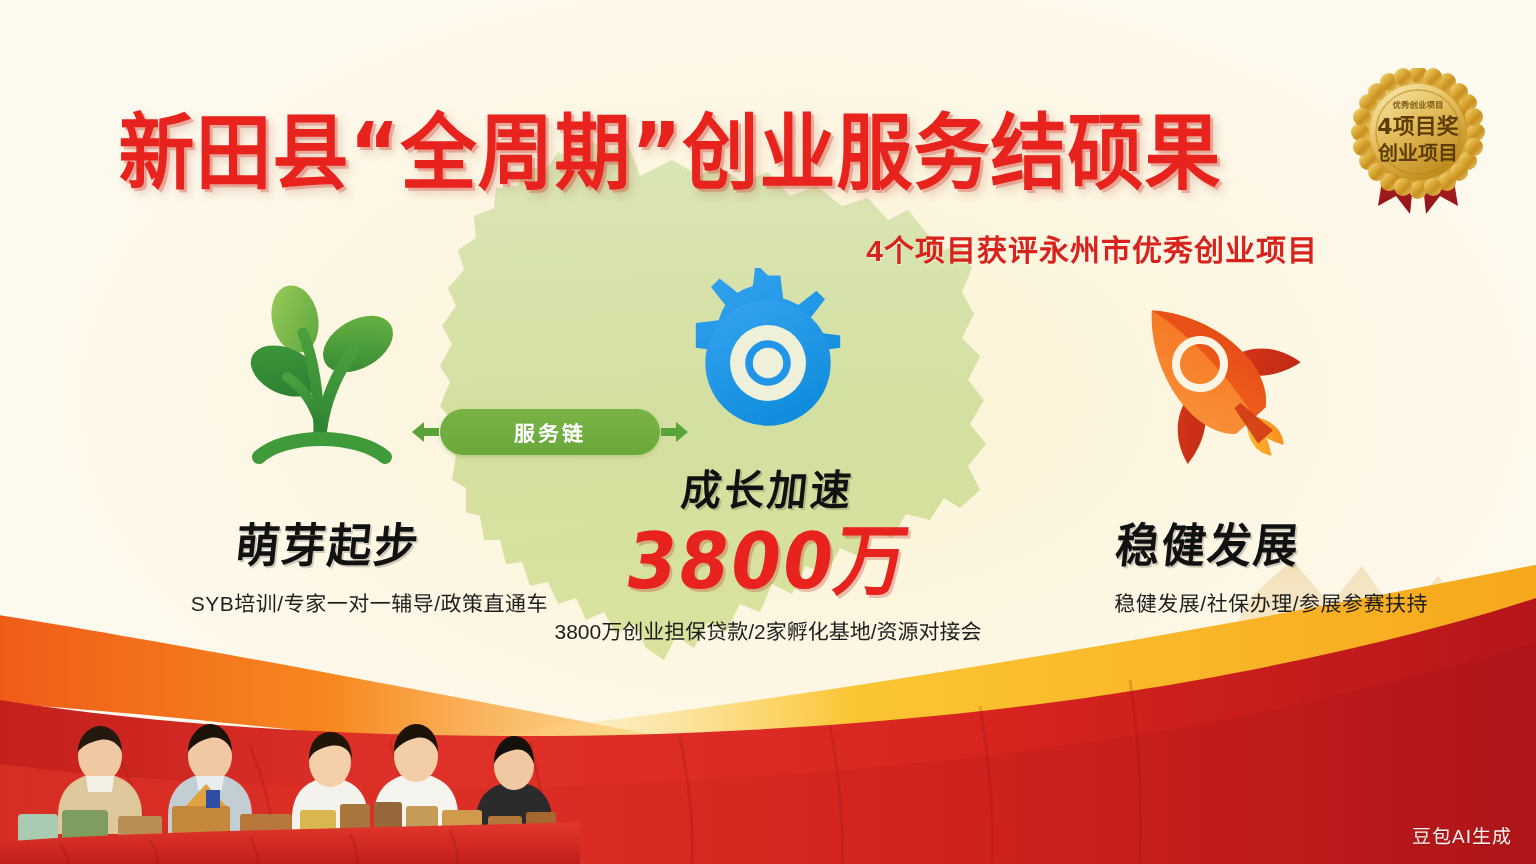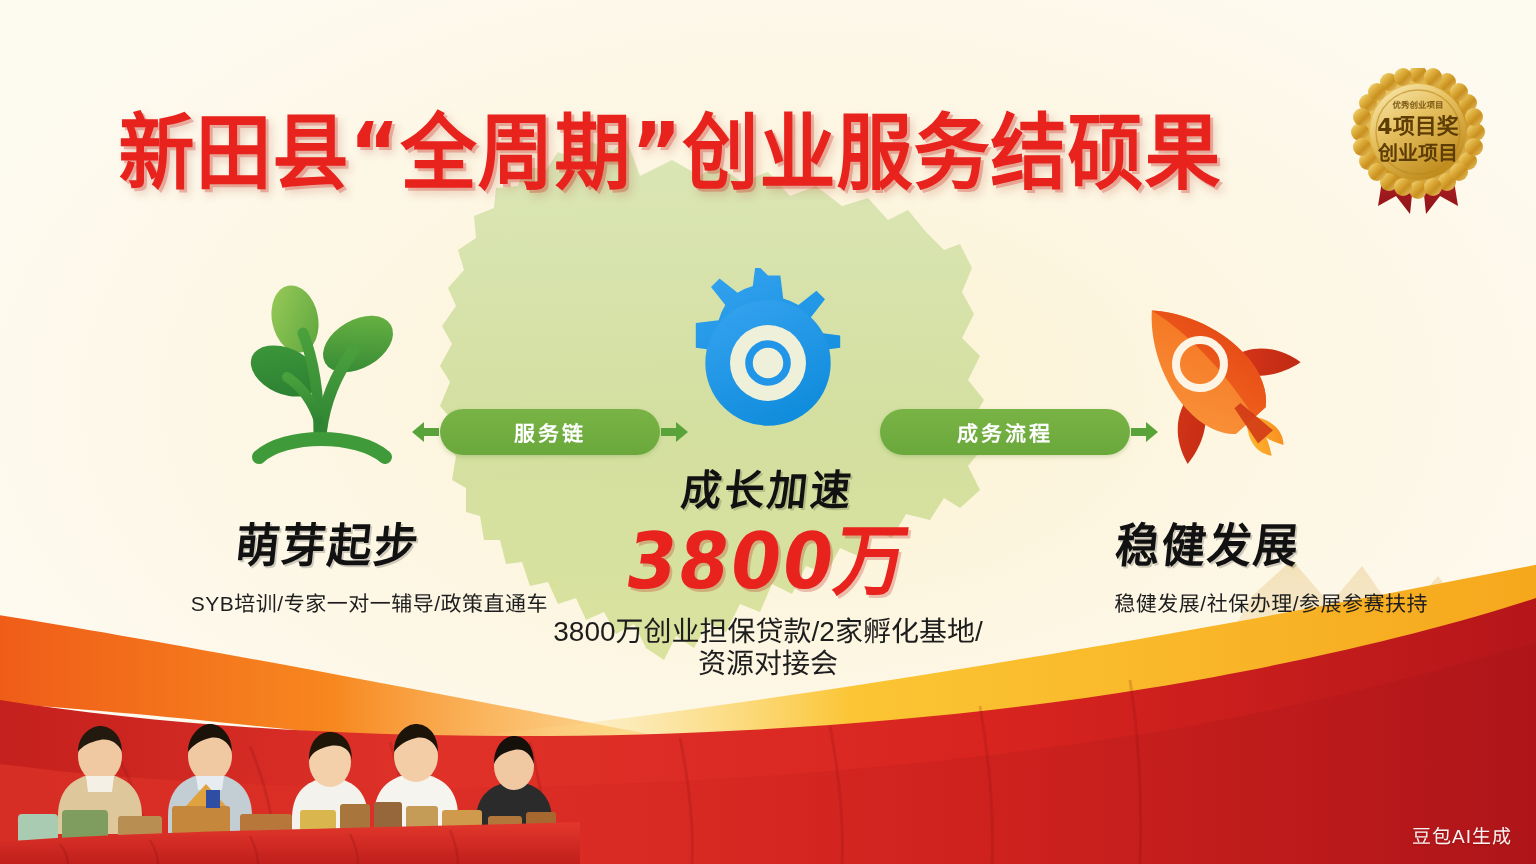--- a/index.html
+++ b/index.html
@@ -72,21 +72,21 @@
   }
   .center-number{
     margin-top:6px;
     font-size:72px;font-weight:900;color:#e8221c;letter-spacing:2px;
     font-family:"DejaVu Sans","Liberation Sans",sans-serif;
     transform:skewX(-8deg) scaleY(1.08);
     text-shadow:3px 3px 0 rgba(180,25,18,.25);
     line-height:78px;
   }
   .center-desc{
-    margin-top:16px;font-size:28px;line-height:32px;color:#1d1d1d;font-weight:500;
+    margin-top:16px;font-size:21px;line-height:32px;color:#1d1d1d;font-weight:500;
   }
 
   
   .connector{position:absolute;display:flex;align-items:center;height:52px;}
   #connector-left{left:410px;top:406px;width:280px;}
   #connector-right{left:880px;top:406px;width:280px;}
   .pill{
     flex:1;height:46px;border-radius:26px;
     background:linear-gradient(180deg,#79b345 0%,#6aa83c 100%);
     display:flex;align-items:center;justify-content:center;
@@ -196,20 +196,21 @@
       <path d="M530,742 C542,790 548,828 546,864"></path>
       <path d="M680,738 C690,788 694,828 692,864"></path>
       <path d="M830,726 C840,780 844,822 842,864"></path>
       <path d="M980,706 C990,764 994,814 992,864"></path>
       <path d="M1130,680 C1140,744 1142,804 1140,864"></path>
     </g>
   </svg>
 
   <div class="title-wrap">
     <h1 class="main-title">新田县“全周期”创业服务结硕果</h1>
+    <div class="sub-title">4个项目获评永州市优秀创业项目</div>
   </div>
 
   <div class="medal">
     <svg viewBox="0 0 140 150" width="140" height="150" xmlns="http://www.w3.org/2000/svg">
       <defs>
         <linearGradient id="gGold" x1="0" y1="0" x2="1" y2="1">
           <stop offset="0%" stop-color="#f6e09a"></stop>
           <stop offset="30%" stop-color="#e2b645"></stop>
           <stop offset="60%" stop-color="#c9901f"></stop>
           <stop offset="100%" stop-color="#e8c772"></stop>
@@ -378,26 +379,20 @@
   <div class="connector" id="connector-left">
     <svg class="arrow-left" viewBox="0 0 30 28" xmlns="http://www.w3.org/2000/svg">
       <path fill="#5aa33a" d="M2,14 L14,4 L14,10 L29,10 L29,18 L14,18 L14,24 Z"></path>
     </svg>
     <div class="pill">服务链</div>
     <svg class="arrow-right" viewBox="0 0 30 28" xmlns="http://www.w3.org/2000/svg">
       <path fill="#5aa33a" d="M28,14 L16,4 L16,10 L1,10 L1,18 L16,18 L16,24 Z"></path>
     </svg>
   </div>
 
-  <div class="connector" id="connector-right">
-    <div class="pill">成务流程</div>
-    <svg class="arrow-right" viewBox="0 0 30 28" xmlns="http://www.w3.org/2000/svg">
-      <path fill="#5aa33a" d="M28,14 L16,4 L16,10 L1,10 L1,18 L16,18 L16,24 Z"></path>
-    </svg>
-  </div>
 
   <svg class="photo-people" viewBox="0 0 580 200" xmlns="http://www.w3.org/2000/svg">
     <defs>
       <linearGradient id="gTable" x1="0" y1="0" x2="0" y2="1">
         <stop offset="0%" stop-color="#e3372c"></stop>
           <stop offset="100%" stop-color="#c01f1c"></stop>
       </linearGradient>
       <clipPath id="clipPhoto">
           <rect x="0" y="0" width="580" height="200"></rect>
         </clipPath>

